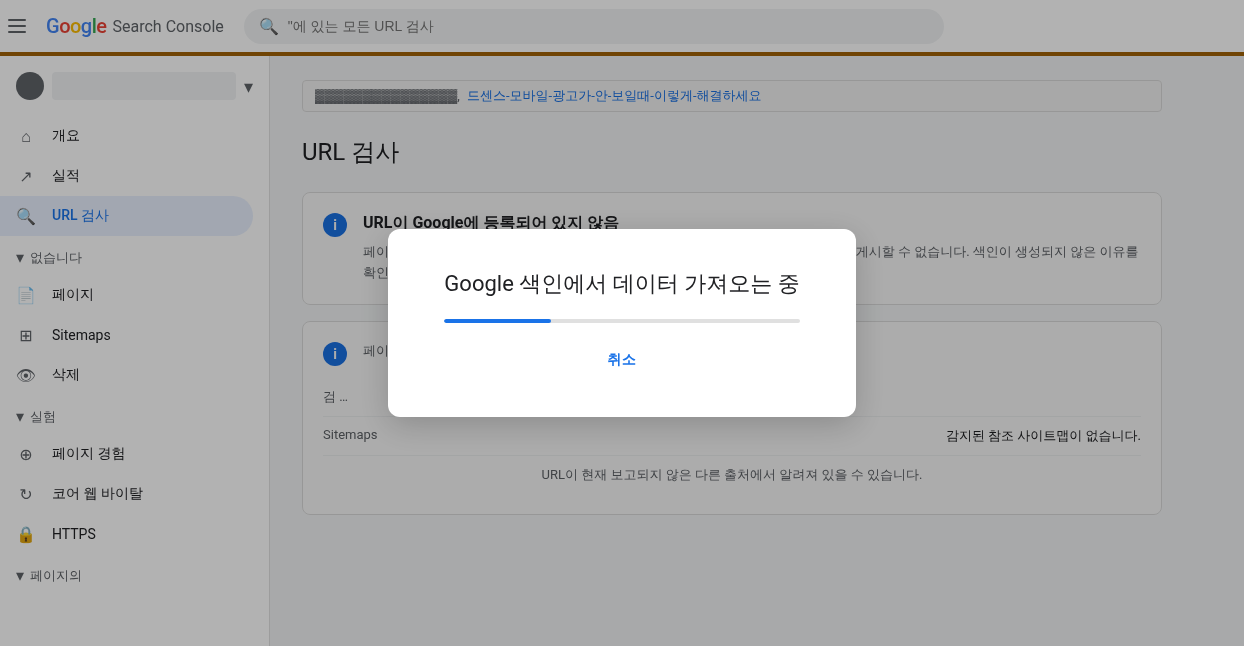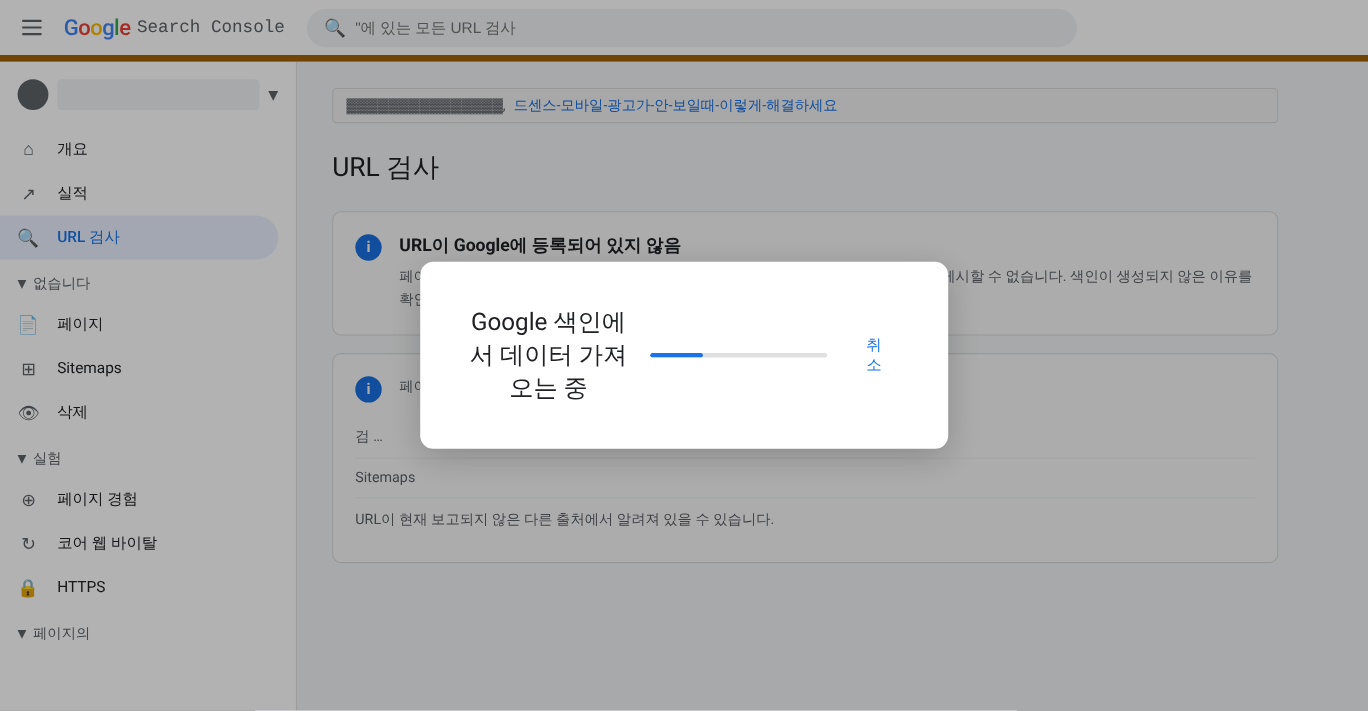--- a/index.html
+++ b/index.html
@@ -12,22 +12,22 @@
       height: 646px;
       overflow: hidden;
     }
 
     
     .header {
       display: flex;
       align-items: center;
       background: #fff;
       height: 56px;
-      border-bottom: 6px solid #a16207;
-      padding: 0 12px;
+      border-bottom: 4px solid #a16207;
+      padding: 0 0;
       position: fixed;
       top: 0;
       left: 0;
       right: 0;
       z-index: 100;
     }
     .header-menu-icon {
       cursor: pointer;
       margin-right: 12px;
       display: flex;
@@ -54,21 +54,20 @@
       letter-spacing: -0.5px;
     }
     .logo-google .g-blue { color: #4285f4; }
     .logo-google .g-red { color: #ea4335; }
     .logo-google .g-yellow { color: #fbbc04; }
     .logo-google .g-green { color: #34a853; }
     .logo-sc {
       font-size: 16px;
       color: #5f6368;
       font-weight: 400;
-      font-family: Liberation Mono, monospace;
     }
     .search-bar {
       display: flex;
       align-items: center;
       background: #f1f3f4;
       border-radius: 24px;
       padding: 8px 16px;
       flex: 1;
       max-width: 700px;
       gap: 8px;
@@ -262,20 +261,21 @@
     }
     .table-row {
       display: flex;
       justify-content: space-between;
       padding: 10px 0;
       border-bottom: 1px solid #f1f3f4;
       font-size: 13px;
     }
     .table-row:last-child {
       border-bottom: none;
+      justify-content: center;
     }
     .table-label {
       color: #5f6368;
     }
     .table-value {
       color: #202124;
     }
 
     
     .modal-overlay {
@@ -286,26 +286,26 @@
       bottom: 0;
       background: rgba(0,0,0,0.3);
       z-index: 200;
       display: flex;
       align-items: center;
       justify-content: center;
     }
     .modal-dialog {
       background: #fff;
       border-radius: 12px;
-      padding: 40px 44px;
+      padding: 40px 56px;
       min-width: 420px;
       max-width: 480px;
       box-shadow: 0 8px 32px rgba(0,0,0,0.2);
       display: flex;
-      flex-direction: row;
+      flex-direction: column;
       align-items: center;
       gap: 20px;
     }
     .modal-title {
       font-size: 22px;
       font-weight: 400;
       color: #202124;
       text-align: center;
     }
     .modal-progress-bar-track {
@@ -317,21 +317,21 @@
     }
     .modal-progress-bar-fill {
       height: 100%;
       background: #1a73e8;
       border-radius: 2px;
       width: 30%;
     }
     .modal-cancel-btn {
       color: #1a73e8;
       font-size: 14px;
-      font-weight: 400;
+      font-weight: 700;
       cursor: pointer;
       background: none;
       border: none;
       padding: 8px 16px;
       letter-spacing: 0.5px;
     }
 
     
     .dimmed {
       filter: brightness(0.97);
@@ -447,20 +447,21 @@
       <div class="info-card-header" style="margin-bottom:12px;">
         <div class="info-icon">i</div>
         <div style="font-size:13px;color:#5f6368;">페이지가 Google에 색인 생성되지 않음: Google</div>
       </div>
       <div class="table-row">
         <span class="table-label">검 …</span>
         <span class="table-value"></span>
       </div>
       <div class="table-row">
         <span class="table-label">Sitemaps</span>
+        <span class="table-value">감지된 참조 사이트맵이 없습니다.</span>
       </div>
       <div class="table-row">
         <span class="table-label">URL이 현재 보고되지 않은 다른 출처에서 알려져 있을 수 있습니다.</span>
       </div>
     </div>
   </div>
 </div>
 
 <div class="modal-overlay">
   <div class="modal-dialog">

